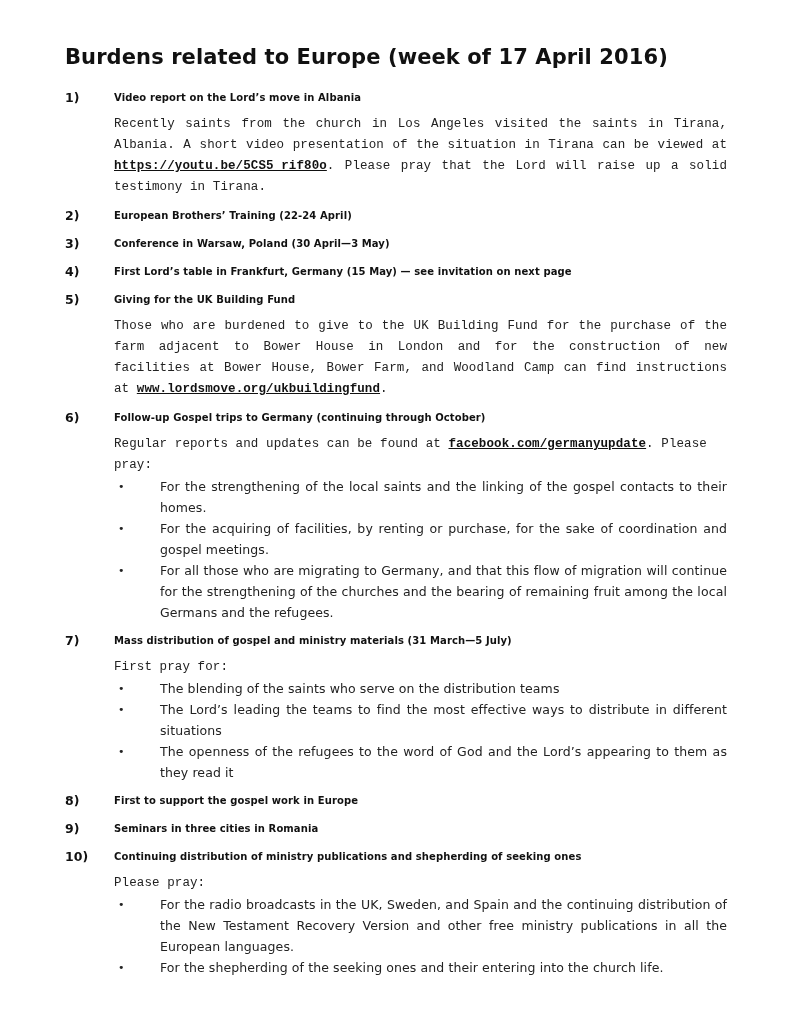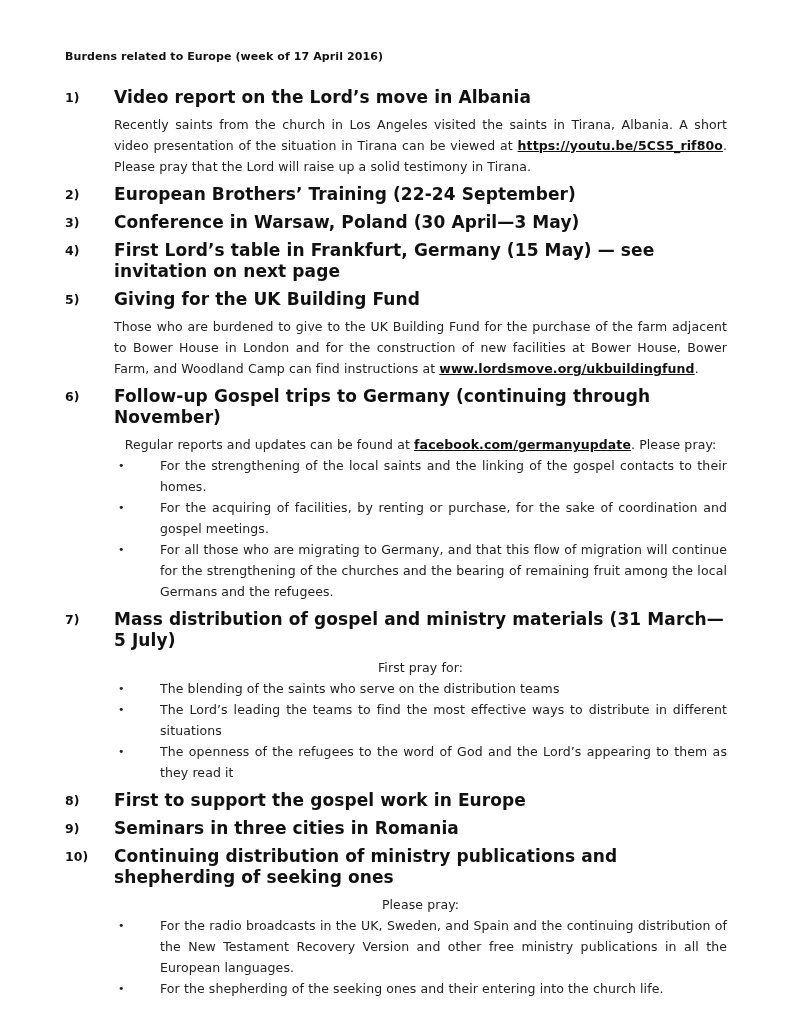--- a/index.html
+++ b/index.html
@@ -13,48 +13,49 @@
   }
   .page {
     width: 791px;
     height: 1024px;
     padding: 46px 64px 20px 65px;
     font-size: 12.5px;
     line-height: 21px;
     letter-spacing: 0.1px;
   }
   .doc-title {
-    font-size: 11px;
+    font-size: 21px;
     font-weight: bold;
     line-height: 22px;
     margin: 0 0 19px 0;
     color: #111;
   }
   .item {
     display: flex;
     margin-bottom: 7px;
   }
   .num {
     flex: 0 0 49px;
     font-weight: bold;
     color: #111;
   }
   .content { flex: 1; min-width: 0; }
   .heading {
-    font-size: 17px;
+    font-size: 10px;
     font-weight: bold;
     line-height: 21px;
     color: #111;
   }
   .body-par {
     margin-top: 6px;
     text-align: justify;
     color: #222;
+    font-family: Liberation Mono, monospace;
   }
-  .body-par.no-justify { text-align: center; }
+  .body-par.no-justify { text-align: left; }
   ul.bullets { list-style: none; margin: 0; padding: 0; }
   ul.bullets li {
     display: flex;
     padding-left: 4px;
     color: #222;
   }
   .bullet-glyph {
     flex: 0 0 14px;
     font-size: 11px;
   }
@@ -77,21 +78,21 @@
     <div class="num">1)</div>
     <div class="content">
       <h2 class="heading">Video report on the Lord’s move in Albania</h2>
       <p class="body-par"><span>Recently saints from the church in Los Angeles visited the saints in Tirana, Albania. A short video presentation of the situation in Tirana can be viewed at </span><span class="doc-link">https://youtu.be/5CS5_rif80o</span><span>. Please pray that the Lord will raise up a solid testimony in Tirana.</span></p>
     </div>
   </div>
 
   <div class="item">
     <div class="num">2)</div>
     <div class="content">
-      <h2 class="heading">European Brothers’ Training (22-24 September)</h2>
+      <h2 class="heading">European Brothers’ Training (22-24 April)</h2>
     </div>
   </div>
 
   <div class="item">
     <div class="num">3)</div>
     <div class="content">
       <h2 class="heading">Conference in Warsaw, Poland (30 April—3 May)</h2>
     </div>
   </div>
 
@@ -106,21 +107,21 @@
     <div class="num">5)</div>
     <div class="content">
       <h2 class="heading">Giving for the UK Building Fund</h2>
       <p class="body-par"><span>Those who are burdened to give to the UK Building Fund for the purchase of the farm adjacent to Bower House in London and for the construction of new facilities at Bower House, Bower Farm, and Woodland Camp can find instructions at </span><span class="doc-link">www.lordsmove.org/ukbuildingfund</span><span>.</span></p>
     </div>
   </div>
 
   <div class="item">
     <div class="num">6)</div>
     <div class="content">
-      <h2 class="heading">Follow-up Gospel trips to Germany (continuing through November)</h2>
+      <h2 class="heading">Follow-up Gospel trips to Germany (continuing through October)</h2>
       <p class="body-par no-justify"><span>Regular reports and updates can be found at </span><span class="doc-link">facebook.com/germanyupdate</span><span>. Please pray:</span></p>
       <ul class="bullets">
         <li>
             <span class="bullet-glyph">•</span>
             <span class="bullet-text">For the strengthening of the local saints and the linking of the gospel contacts to their homes.</span>
           </li>
         <li>
             <span class="bullet-glyph">•</span>
             <span class="bullet-text">For the acquiring of facilities, by renting or purchase, for the sake of coordination and gospel meetings.</span>
           </li>

